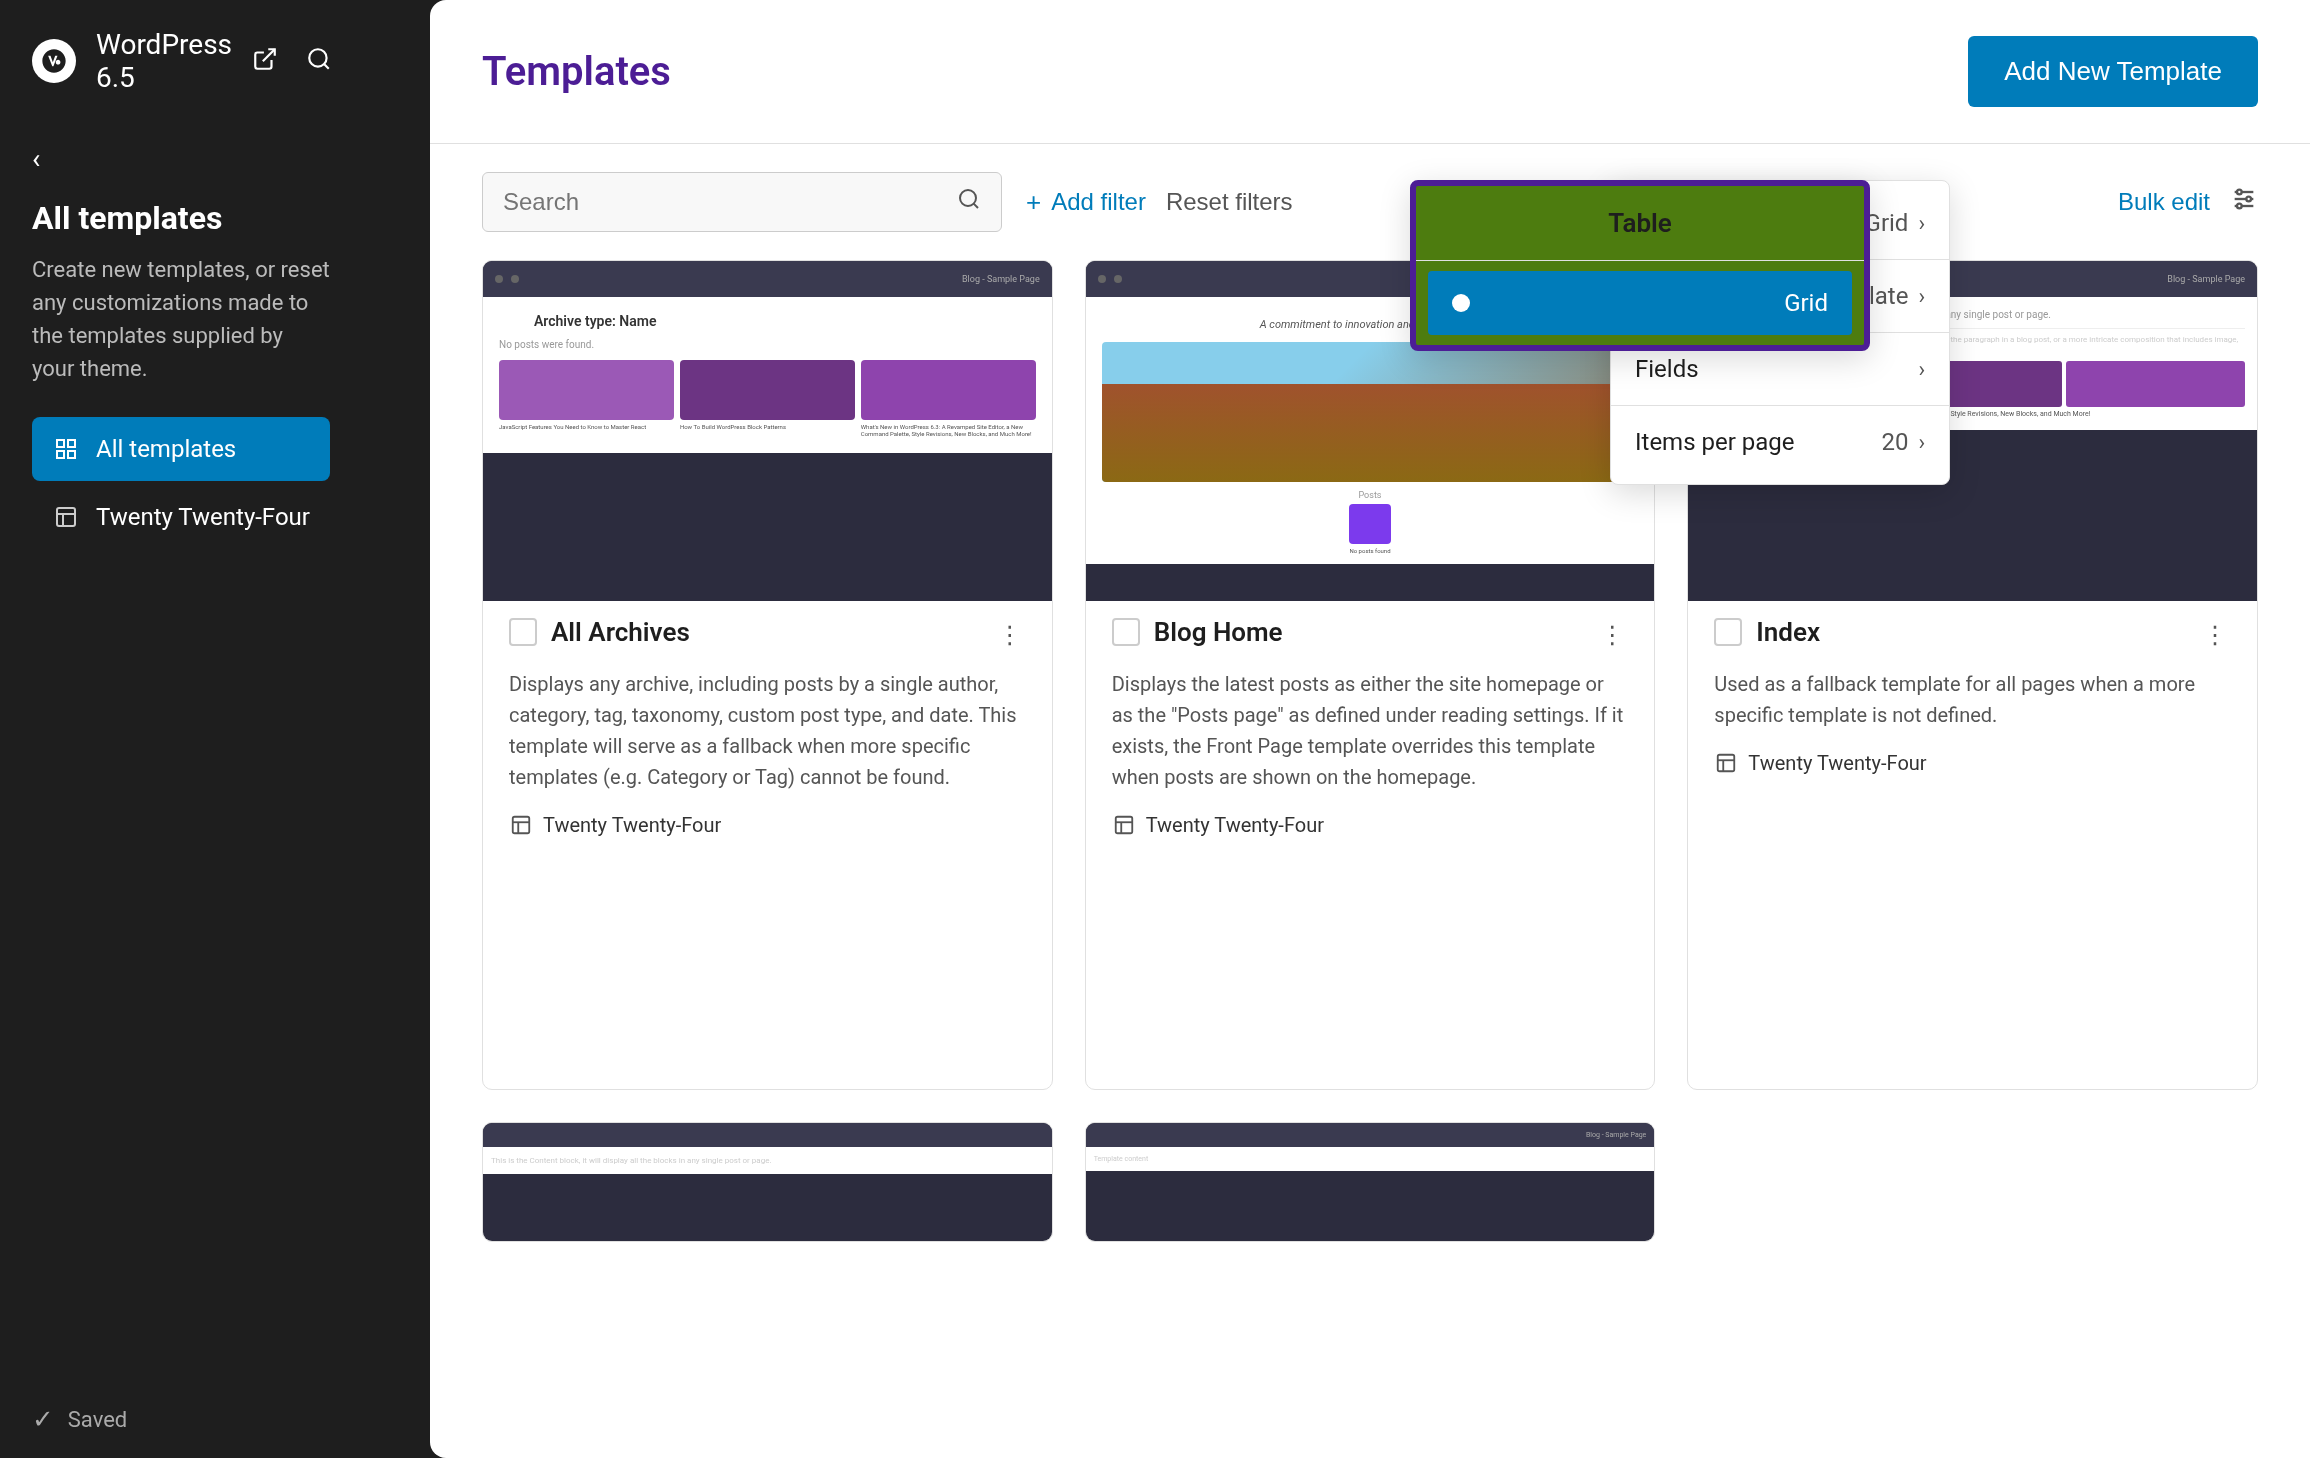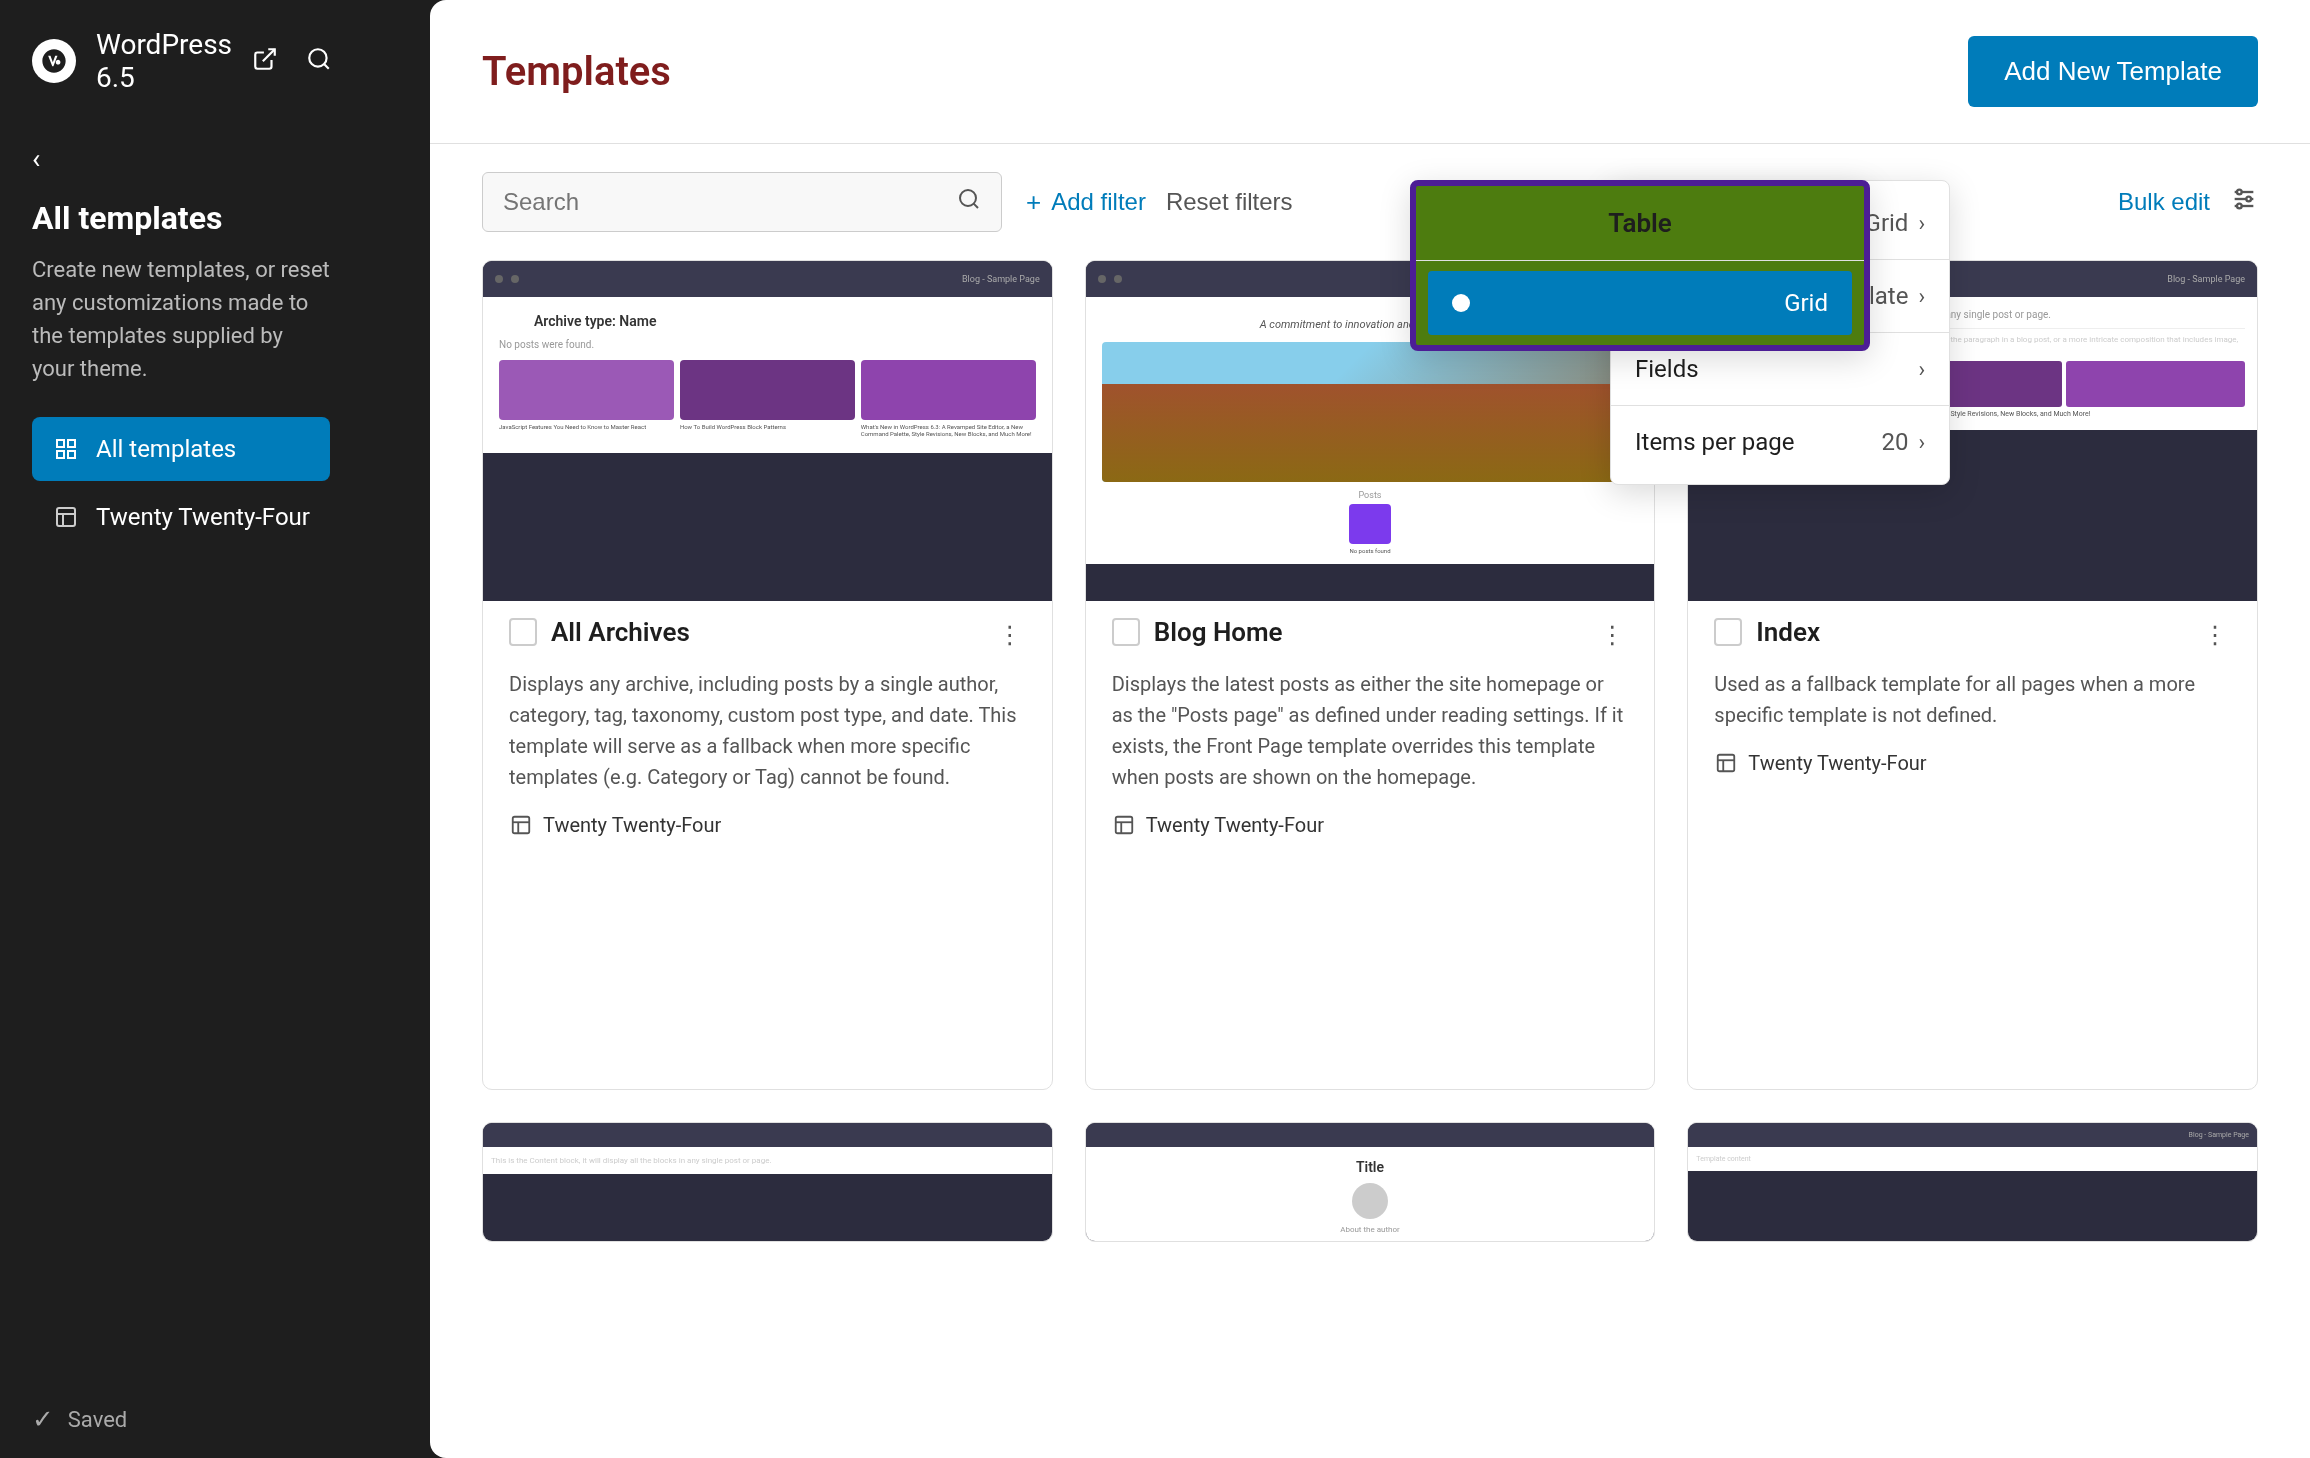--- a/index.html
+++ b/index.html
@@ -133,21 +133,21 @@
     .main-header {
       display: flex;
       align-items: center;
       justify-content: space-between;
       padding: 36px 52px;
       border-bottom: 1px solid #e0e0e0;
     }
     .main-header-title {
       font-size: 40px;
       font-weight: 600;
-      color: #7f1d1d;
+      color: #4c1d95;
     }
     .add-new-btn {
       background: #007cba;
       color: #fff;
       border: none;
       border-radius: 6px;
       padding: 20px 36px;
       font-size: 26px;
       font-weight: 500;
       cursor: pointer;
@@ -743,30 +743,20 @@
 
     <div class="template-card" style="height:120px;overflow:hidden;">
       <div style="height:120px;background:#2c2c3e;">
         <div style="background:#3a3a50;height:24px;"></div>
         <div style="background:#fff;flex:1;padding:8px;">
           <div style="font-size:8px;color:#ccc;line-height:1.4;">This is the Content block, it will display all the blocks in any single post or page.</div>
         </div>
       </div>
     </div>
 
-    <div class="template-card" style="height:120px;overflow:hidden;">
-      <div style="height:120px;background:#2c2c3e;">
-        <div style="background:#3a3a50;height:24px;"></div>
-        <div style="background:#fff;flex:1;padding:12px;text-align:center;">
-          <div style="font-size:14px;font-weight:600;color:#333;margin-bottom:8px;">Title</div>
-          <div style="width:36px;height:36px;border-radius:50%;background:#ccc;margin:0 auto 6px;"></div>
-          <div style="font-size:8px;color:#999;">About the author</div>
-        </div>
-      </div>
-    </div>
 
     <div class="template-card" style="height:120px;overflow:hidden;">
       <div style="height:120px;background:#2c2c3e;">
         <div style="background:#3a3a50;height:24px;display:flex;align-items:center;padding:0 8px;">
           <div style="margin-left:auto;font-size:7px;color:#aaa;">Blog - Sample Page</div>
         </div>
         <div style="background:#fff;flex:1;padding:8px;">
           <div style="font-size:7px;color:#ccc;">Template content</div>
         </div>
       </div>

